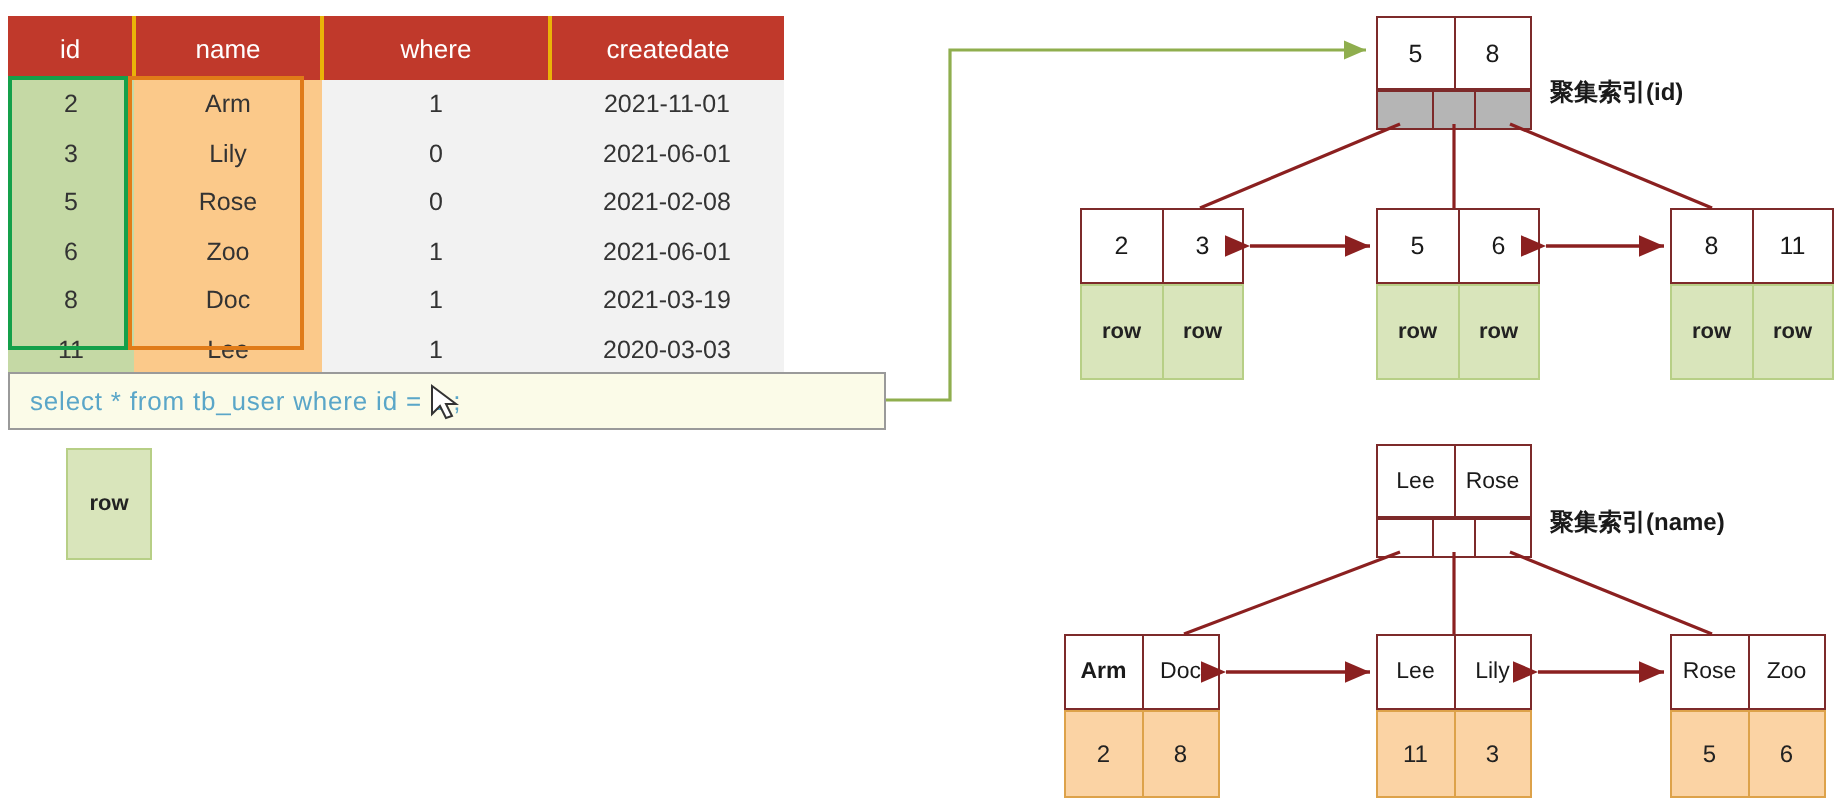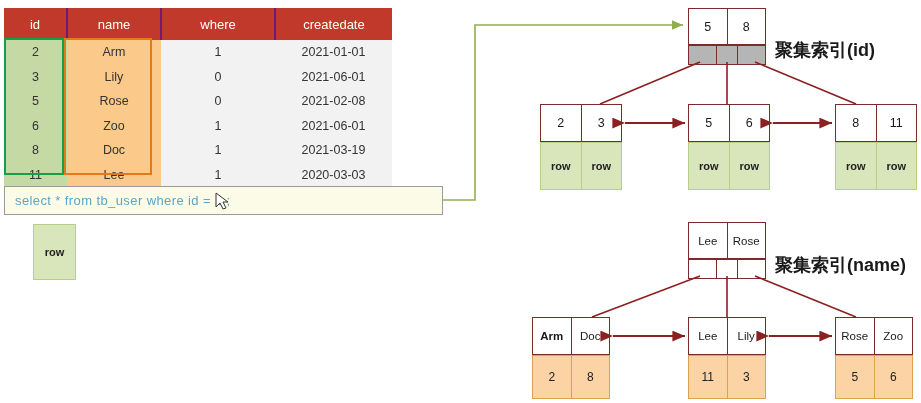--- a/index.html
+++ b/index.html
@@ -4,21 +4,21 @@
 <style>
   html,body{margin:0;padding:0;background:#ffffff;}
   body{width:921px;height:403px;position:relative;overflow:hidden;
        font-family:"Liberation Sans","DejaVu Sans",sans-serif;}
   .abs{position:absolute;box-sizing:border-box;}
 
   
   #data-table{left:4px;top:8px;width:374px;height:167px;}
   #data-table table{border-collapse:collapse;width:374px;table-layout:fixed;}
   #data-table th{background:#c0392b;color:#ffffff;font-weight:400;font-size:13px;
-      height:30px;text-align:center;border-right:2px solid #701a75;}
+      height:30px;text-align:center;border-right:2px solid #eab308;}
   #data-table th:last-child{border-right:none;}
   #data-table td{height:22.5px;font-size:12.5px;text-align:center;color:#333;background:#f2f2f2;}
   #data-table td.c-id{background:#c5d9a5;color:#333;}
   #data-table td.c-name{background:#fbc98a;color:#333;}
   #hl-id{left:4px;top:38px;width:60px;height:137px;border:2px solid #14a04a;pointer-events:none;}
   #hl-name{left:64px;top:38px;width:88px;height:137px;border:2px solid #e07b18;pointer-events:none;}
 
   
   #sql-box{left:4px;top:186px;width:439px;height:29px;background:#fbfbe8;
       border:1px solid #9a9a9a;display:flex;align-items:center;padding-left:10px;}
@@ -35,21 +35,21 @@
   .ptrbox .p:last-child{border-right:none;}
   .ptrbox.gray .p{background:#b5b5b5;}
   .rowbox{border:1.5px solid #b7cf86;background:#d9e5bb;display:flex;}
   .rowbox .cell{flex:1;display:flex;align-items:center;justify-content:center;
       font-size:11px;color:#222;border-right:1.5px solid #b7cf86;font-weight:bold;}
   .rowbox .cell:last-child{border-right:none;}
   .ptrvalbox{border:1.5px solid #dda24a;background:#fbd3a4;display:flex;}
   .ptrvalbox .cell{flex:1;display:flex;align-items:center;justify-content:center;
       font-size:12px;color:#222;border-right:1.5px solid #dda24a;}
   .ptrvalbox .cell:last-child{border-right:none;}
-  .idx-label{font-size:18px;color:#1a1a1a;font-weight:bold;white-space:nowrap;}
+  .idx-label{font-size:12px;color:#1a1a1a;font-weight:bold;white-space:nowrap;}
   .b{font-weight:bold;}
   #standalone-row{left:33px;top:224px;width:43px;height:56px;border:1.5px solid #b7cf86;
       background:#d9e5bb;display:flex;align-items:center;justify-content:center;
       font-size:11px;font-weight:bold;color:#222;}
   svg.ov{position:absolute;left:0;top:0;width:921px;height:403px;pointer-events:none;}
 </style>
 </head>
 <body>
 
 <div class="abs" id="data-table">
@@ -60,21 +60,21 @@
         <th style="width:90px">name</th>
         <th style="width:110px">where</th>
         <th style="width:114px">createdate</th>
       </tr>
     </thead>
     <tbody>
       <tr>
         <td class="c-id">2</td>
         <td class="c-name">Arm</td>
         <td>1</td>
-        <td>2021-01-01</td>
+        <td>2021-11-01</td>
       </tr>
       <tr>
         <td class="c-id">3</td>
         <td class="c-name">Lily</td>
         <td>0</td>
         <td>2021-06-01</td>
       </tr>
       <tr>
         <td class="c-id">5</td>
         <td class="c-name">Rose</td>

